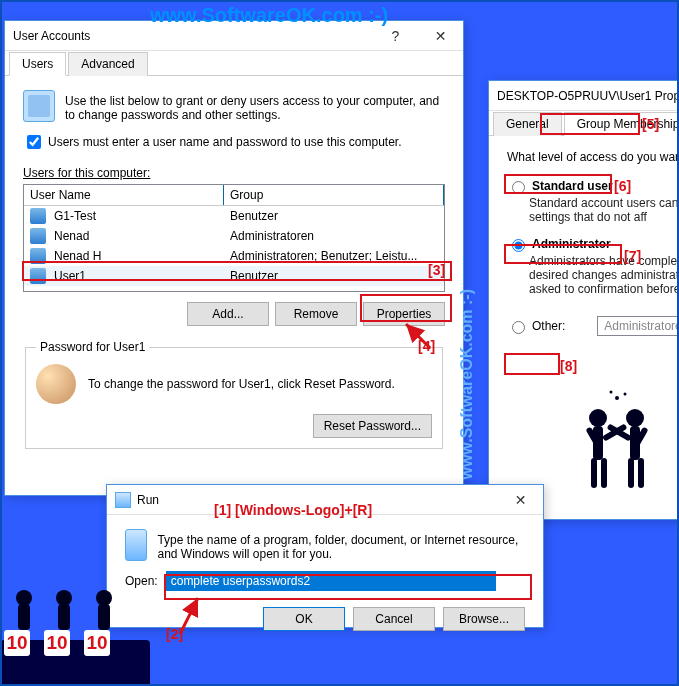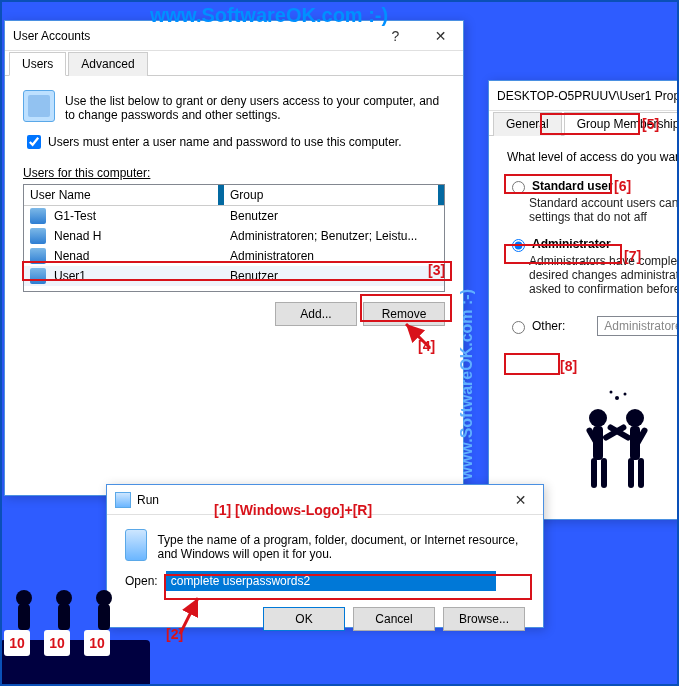--- a/index.html
+++ b/index.html
@@ -25,21 +25,21 @@
   .info-row { display: flex; gap: 10px; align-items: flex-end; margin-bottom: 10px; }
   .info-icon { width: 32px; height: 32px; background: #bde0ff; border: 1px solid #5aa8e8; border-radius: 3px; flex-shrink: 0; position: relative; }
   .info-icon::after { content: ""; position: absolute; inset: 4px; background: #2d7dd2; border-radius: 2px; opacity: .3; }
   .chk-row { margin: 8px 0 14px 0; display: flex; align-items: center; gap: 4px; }
   input[type=checkbox] { width: 14px; height: 14px; }
   .lbl { font-size: 12px; }
   .sect-lbl { text-decoration: underline; margin-bottom: 4px; display: block; }
 
   .list { border: 1px solid #828790; height: 108px; overflow: hidden; }
   .list-head { display: flex; background: #fff; border-bottom: 1px solid #ccc; }
-  .list-head span { padding: 3px 6px; font-size: 12px; border-right: 6px solid #0369a1; }
+  .list-head span { padding: 3px 6px; font-size: 12px; border-right: 1px solid #0369a1; }
   .col-a { width: 200px; }
   .col-b { flex: 1; }
   .list-row { display: flex; padding: 1px 0; }
   .list-row.sel { background: #eef4fb; }
   .list-row .cell { padding: 1px 6px; display: flex; align-items: center; gap: 8px; }
   .uicon { width: 16px; height: 16px; background: linear-gradient(#7db9e8,#2d7dd2); border-radius: 2px; display: inline-block; }
 
   .btn-row { display: flex; justify-content: flex-end; gap: 6px; margin-top: 10px; }
   button.win-btn { min-width: 82px; padding: 4px 10px; background: #e1e1e1; border: 1px solid #adadad; font-size: 12px; }
   button.win-btn.primary { border-color: #0078d7; }
@@ -58,21 +58,21 @@
   .open-wrap { display: flex; align-items: center; gap: 8px; margin: 8px 0 16px 0; }
 
   
   .anno { position: absolute; color: #d8121a; font-weight: bold; font-size: 14px; font-family: Verdana, sans-serif; z-index: 60; pointer-events: none; }
   .redbox { position: absolute; border: 2px solid #d8121a; z-index: 55; pointer-events: none; }
   .arrow { position: absolute; z-index: 58; pointer-events: none; }
   .arrow svg { overflow: visible; }
 
   
   .clip { position: absolute; z-index: 2; }
-  .sign { width: 26px; height: 26px; background: #fff; border-radius: 3px; position: absolute; display: flex; align-items: center; justify-content: center; color: #d8121a; font-weight: bold; font-size: 14px; }
+  .sign { width: 26px; height: 26px; background: #fff; border-radius: 3px; position: absolute; display: flex; align-items: center; justify-content: center; color: #d8121a; font-weight: bold; font-size: 19px; }
 </style>
 </head>
 <body>
 
 <div class="stage">
 
   <div class="watermark-top">www.SoftwareOK.com :-)</div>
   <div class="watermark-side">www.SoftwareOK.com :-)</div>
 
   <div class="win" style="left:488px; top:80px; width:300px; height:440px;">
@@ -137,43 +137,54 @@
         <div class="list-row">
           <div class="cell col-a">
               <span class="uicon"></span>
               <span>G1-Test</span>
             </div>
           <div class="cell col-b">Benutzer</div>
         </div>
         <div class="list-row">
           <div class="cell col-a">
               <span class="uicon"></span>
+              <span>Nenad</span>
+            </div>
+          <div class="cell col-b">Administratoren</div>
+        </div>
+        <div class="list-row">
+          <div class="cell col-a">
+              <span class="uicon"></span>
               <span>Nenad H</span>
             </div>
           <div class="cell col-b">Administratoren; Benutzer; Leistu...</div>
-        </div>
-        <div class="list-row">
-          <div class="cell col-a">
-              <span class="uicon"></span>
-              <span>Nenad</span>
-            </div>
-          <div class="cell col-b">Administratoren</div>
         </div>
         <div class="list-row sel">
           <div class="cell col-a">
               <span class="uicon"></span>
               <span>User1</span>
             </div>
           <div class="cell col-b">Benutzer</div>
         </div>
       </div>
       <div class="btn-row">
         <button class="win-btn">Add...</button>
         <button class="win-btn">Remove</button>
-      </div>
+        <button class="win-btn">Properties</button>
+      </div>
+      <fieldset>
+        <legend>Password for User1</legend>
+        <div class="pw-row">
+          <div class="pw-icon"></div>
+          <div>To change the password for User1, click Reset Password.</div>
+        </div>
+        <div class="btn-row">
+          <button class="win-btn">Reset Password...</button>
+        </div>
+      </fieldset>
     </div>
   </div>
 
   <div class="win" style="left:106px; top:484px; width:438px; height:144px;">
     <div class="title-bar">
       <span style="display:inline-flex;align-items:center;gap:6px;">
         <span style="width:16px;height:16px;background:linear-gradient(#cde6ff,#6bb6ff);border:1px solid #5aa8e8;display:inline-block;"></span>
         <span class="title-text">Run</span>
       </span>
       <div class="title-ctrls">

